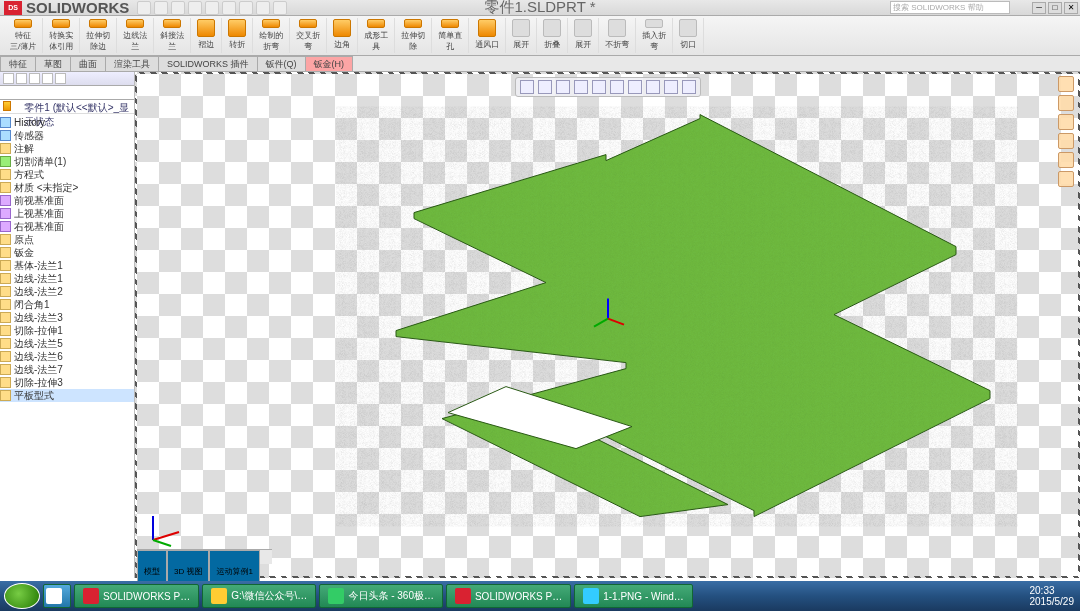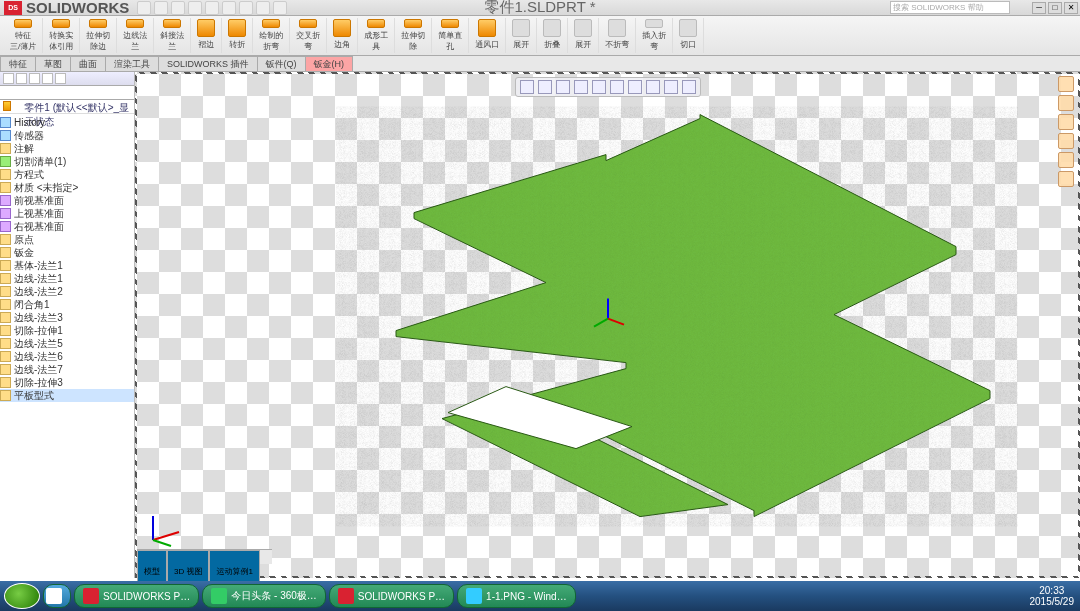--- a/index.html
+++ b/index.html
@@ -41,23 +41,23 @@
 .sheet{fill:#6eb93f;stroke:#2a5a15;stroke-width:1}
 .hole{fill:#fff;stroke:#2a5a15;stroke-width:1}
 .triad{position:absolute;left:8px;bottom:28px;width:40px;height:40px}
 .triad svg line{stroke-width:2}
 .btabs{position:absolute;left:0;bottom:12px;height:15px;background:#e8e8e8;display:flex;border-top:1px solid #aaa;width:135px}
 .btab{padding:15px 6px;border:1px solid #aaa;background:#0369a1;font-size:8px}
 .status{position:absolute;left:0;bottom:0;width:100%;height:14px;background:linear-gradient(#eee,#ddd);border-top:1px solid #aaa;display:flex;align-items:center;font-size:8px;color:#444;padding:0 4px}
 .status .r{position:absolute;right:6px;display:flex;gap:10px}
 .taskbar{position:absolute;left:0;bottom:0;width:100%;height:30px;background:linear-gradient(#3a6ea5,#245080,#1a3a60);display:flex;align-items:center;padding:0 4px;gap:3px}
 .taskbar .start{width:36px;height:26px;background:radial-gradient(circle at 40% 40%,#7c4,#270);border-radius:50%;border:1px solid #fff}
-.taskbar .titem{height:24px;padding:2px 8px;background:linear-gradient(#4a7,#285);border:1px solid #163;border-radius:10px;color:#fff;font-size:9px;display:flex;align-items:center;gap:4px;max-width:130px;overflow:hidden;white-space:nowrap}
+.taskbar .titem{height:24px;padding:2px 8px;background:linear-gradient(#4a7,#285);border:1px solid #163;border-radius:2px;color:#fff;font-size:9px;display:flex;align-items:center;gap:4px;max-width:130px;overflow:hidden;white-space:nowrap}
 .taskbar .titem .ti{width:16px;height:16px;background:#fff;border-radius:2px;flex-shrink:0}
-.taskbar .tray{position:absolute;right:6px;color:#fff;font-size:9px;text-align:center;line-height:11px}
+.taskbar .tray{position:absolute;right:6px;color:#fff;font-size:9px;text-align:left;line-height:11px}
 .rightpanel{position:absolute;right:2px;top:2px;width:18px;display:flex;flex-direction:column;gap:3px}
 .rightpanel span{width:16px;height:16px;background:rgba(255,220,170,.9);border:1px solid #c96;border-radius:2px}
 </style>
 </head>
 <body>
 
 <div class="titlebar">
   <div class="logo">DS</div>
   <span class="brand">SOLIDWORKS</span>
   <div class="qat">
@@ -355,20 +355,24 @@
   <div class="start"></div>
   <div class="titem" style="background:linear-gradient(#5ad,#27a);width:28px;padding:2px">
       <span class="ti"></span>
     </div>
   <div id="taskitems" style="display:flex;gap:3px">
       <div class="titem">
         <span class="ti" style="background:#d92231"></span>
         <span>SOLIDWORKS P…</span>
       </div>
       <div class="titem">
+        <span class="ti" style="background:#fc3"></span>
+        <span>G:\微信公众号\…</span>
+      </div>
+      <div class="titem">
         <span class="ti" style="background:#3c6"></span>
         <span>今日头条 - 360极…</span>
       </div>
       <div class="titem">
         <span class="ti" style="background:#d92231"></span>
         <span>SOLIDWORKS P…</span>
       </div>
       <div class="titem">
         <span class="ti" style="background:#3cf"></span>
         <span>1-1.PNG - Wind…</span>

